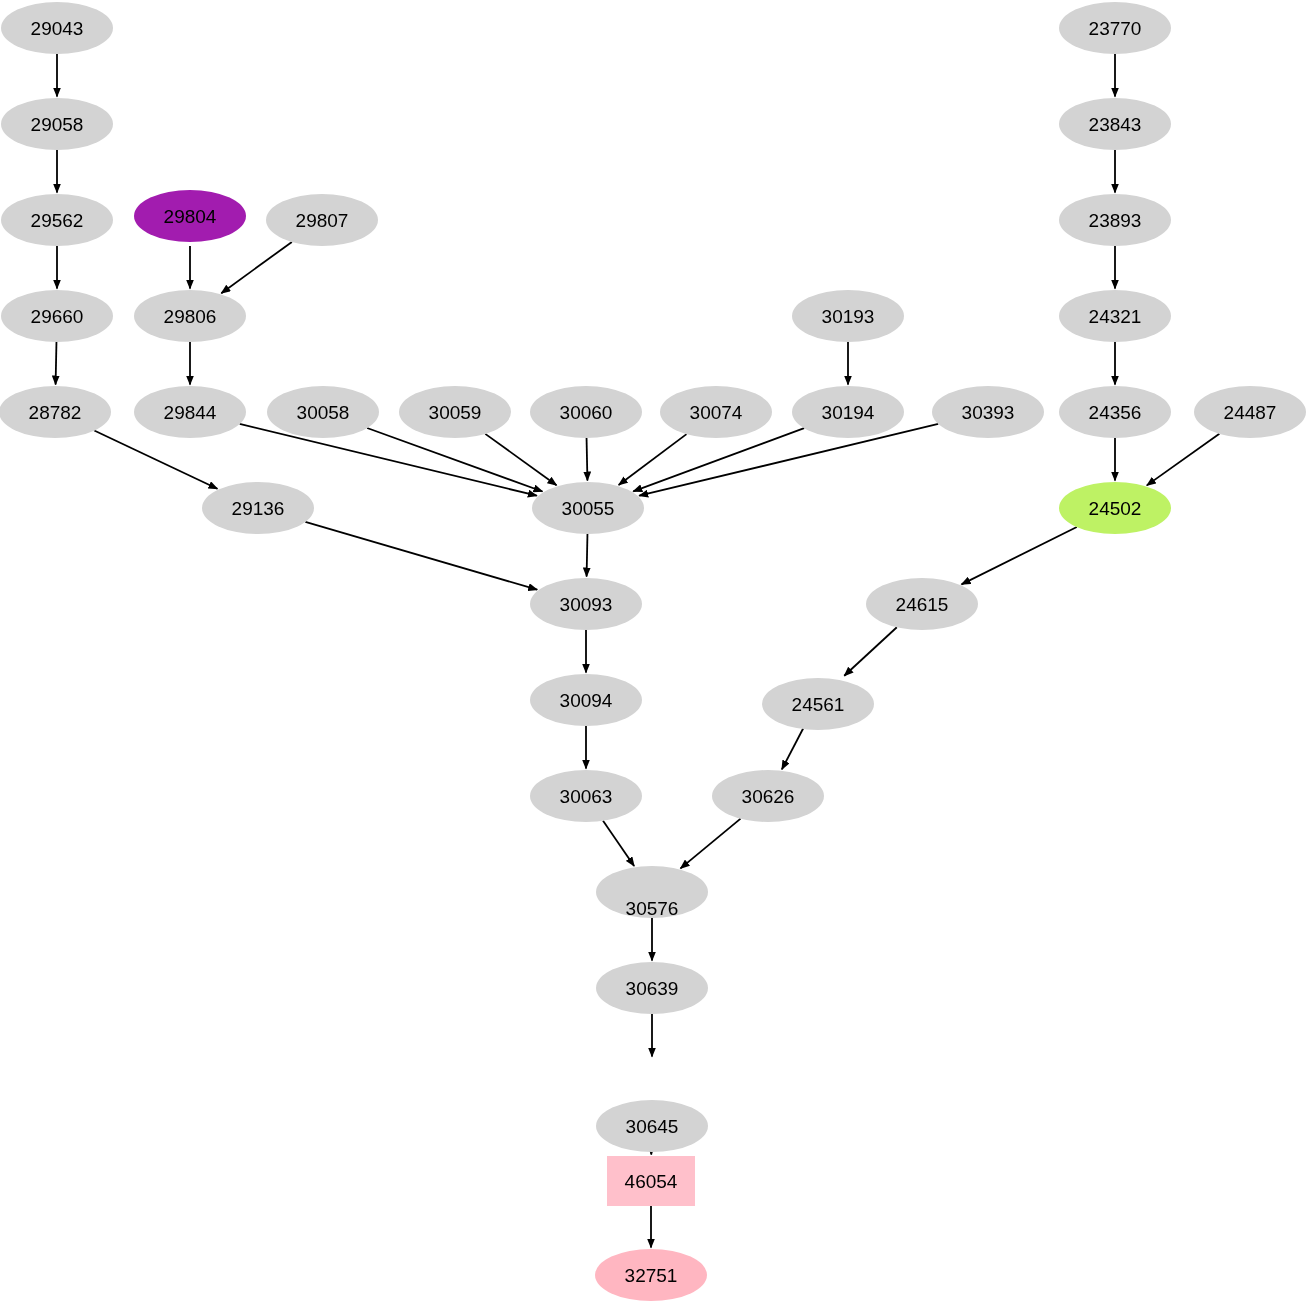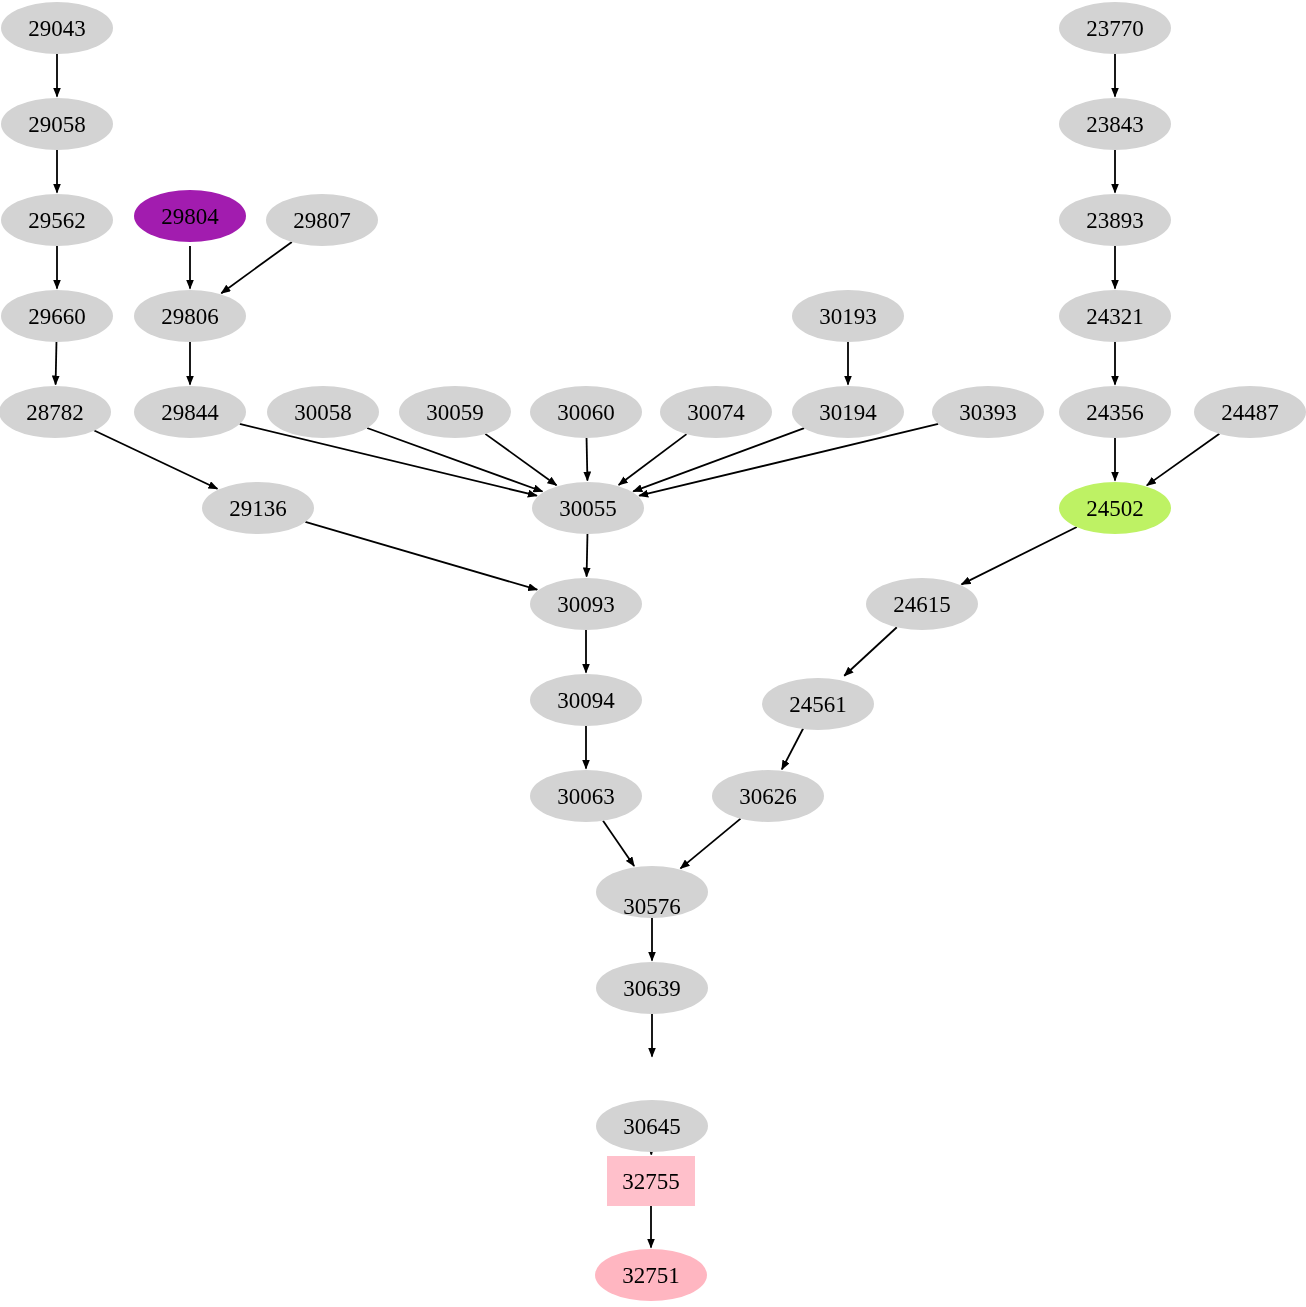--- a/index.html
+++ b/index.html
@@ -32,22 +32,22 @@
     top: 0;
     width: 1306px;
     height: 1307px;
   }
   .node {
     position: absolute;
     display: flex;
     align-items: center;
     justify-content: center;
     box-sizing: border-box;
-    font-family: Liberation Serif, serif;
-    font-size: 23px;
+    font-family: Liberation Sans, sans-serif;
+    font-size: 19px;
     color: #000000;
     line-height: 1;
     white-space: nowrap;
     user-select: none;
   }
   .node.ellipse {
     border-radius: 50%;
   }
   .node.box {
     border-radius: 0;
@@ -171,21 +171,21 @@
       <div class="node ellipse" style="left: 596px; top: 866px; width: 112px; height: 52px; background: rgb(211, 211, 211); align-items: flex-end;">
         <span class="node-label">30576</span>
       </div>
       <div class="node ellipse" style="left: 596px; top: 962px; width: 112px; height: 52px; background: rgb(211, 211, 211);">
         <span class="node-label">30639</span>
       </div>
       <div class="node ellipse" style="left: 596px; top: 1100px; width: 112px; height: 52px; background: rgb(211, 211, 211);">
         <span class="node-label">30645</span>
       </div>
       <div class="node box" style="left: 607px; top: 1156px; width: 88px; height: 50px; background: rgb(255, 192, 203);">
-        <span class="node-label">32755</span>
+        <span class="node-label">46054</span>
       </div>
       <div class="node ellipse" style="left: 595px; top: 1249px; width: 112px; height: 52px; background: rgb(255, 182, 193);">
         <span class="node-label">32751</span>
       </div>
       <div class="node ellipse" style="left: 1059px; top: 2px; width: 112px; height: 52px; background: rgb(211, 211, 211);">
         <span class="node-label">23770</span>
       </div>
       <div class="node ellipse" style="left: 1059px; top: 98px; width: 112px; height: 52px; background: rgb(211, 211, 211);">
         <span class="node-label">23843</span>
       </div>

